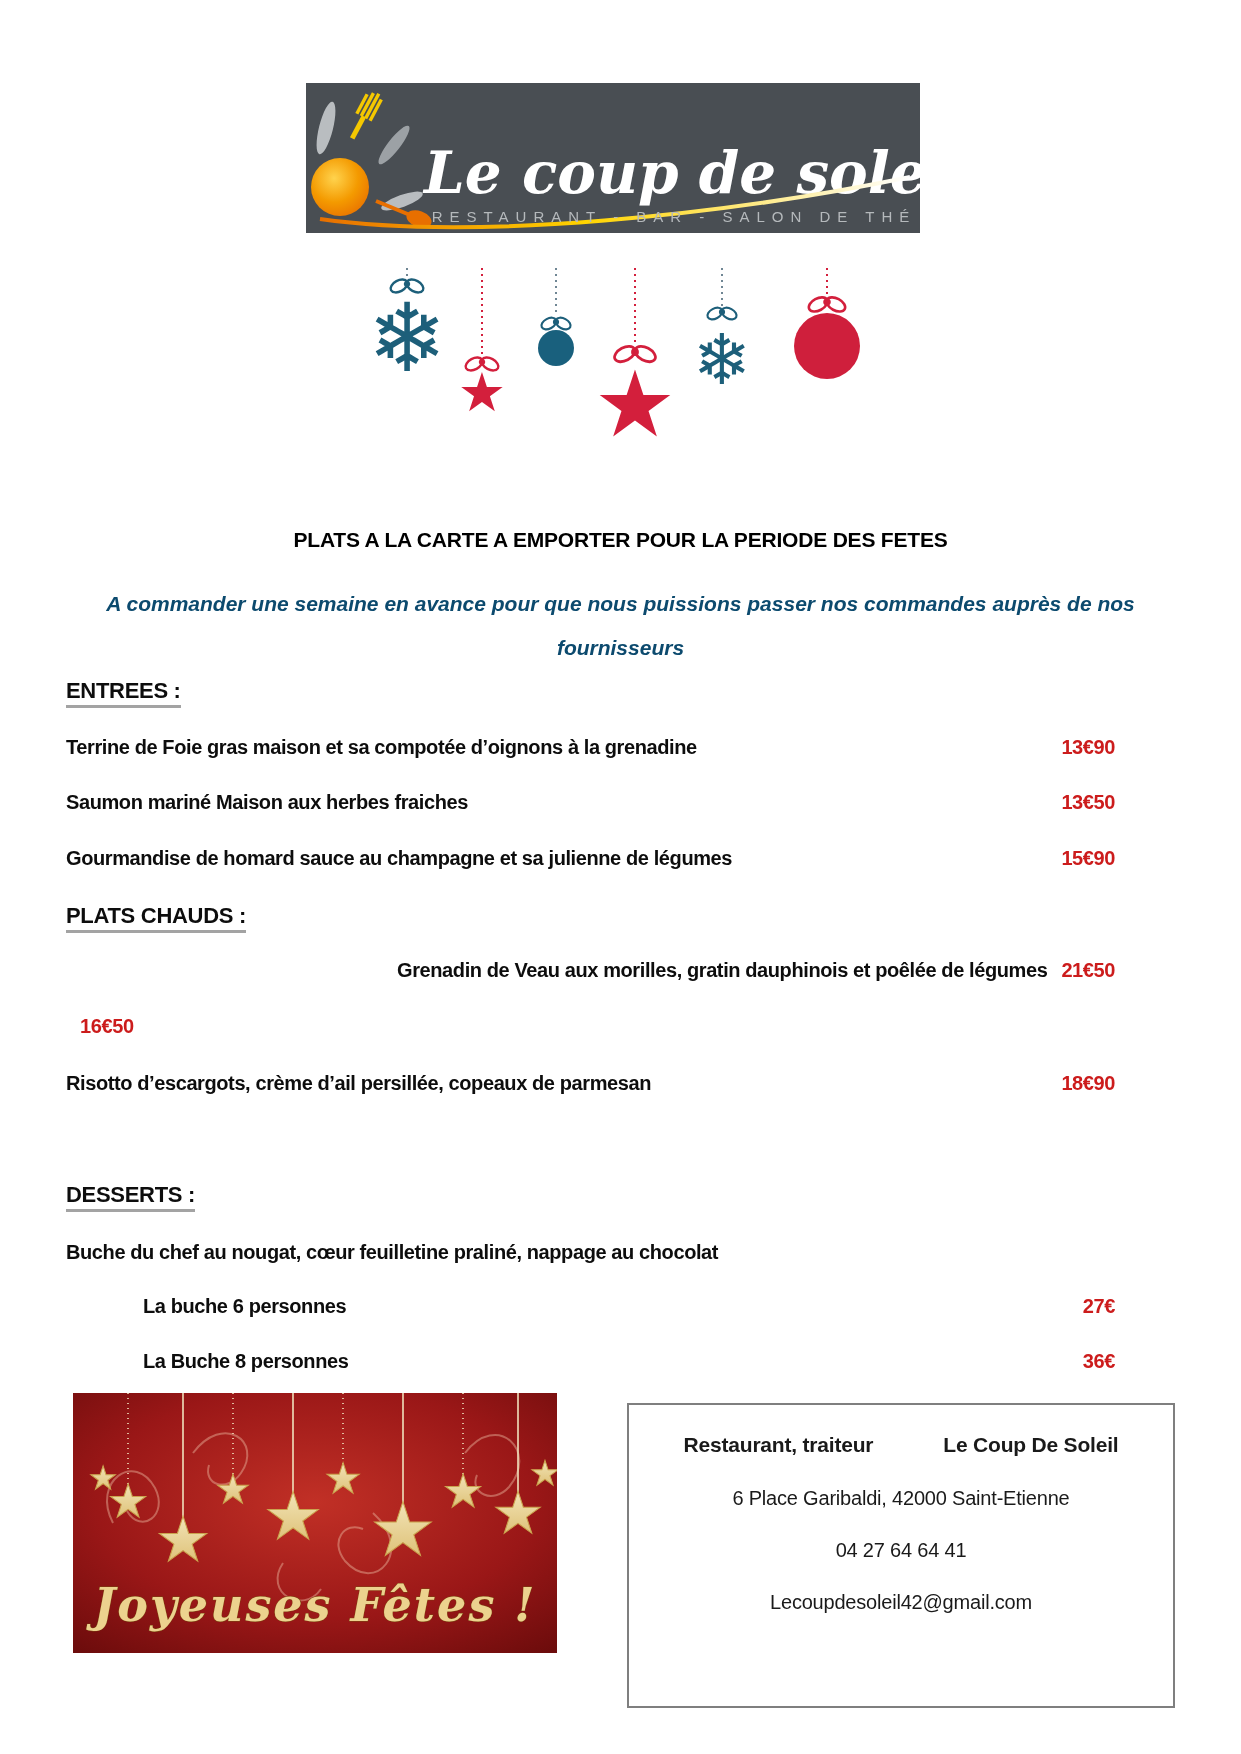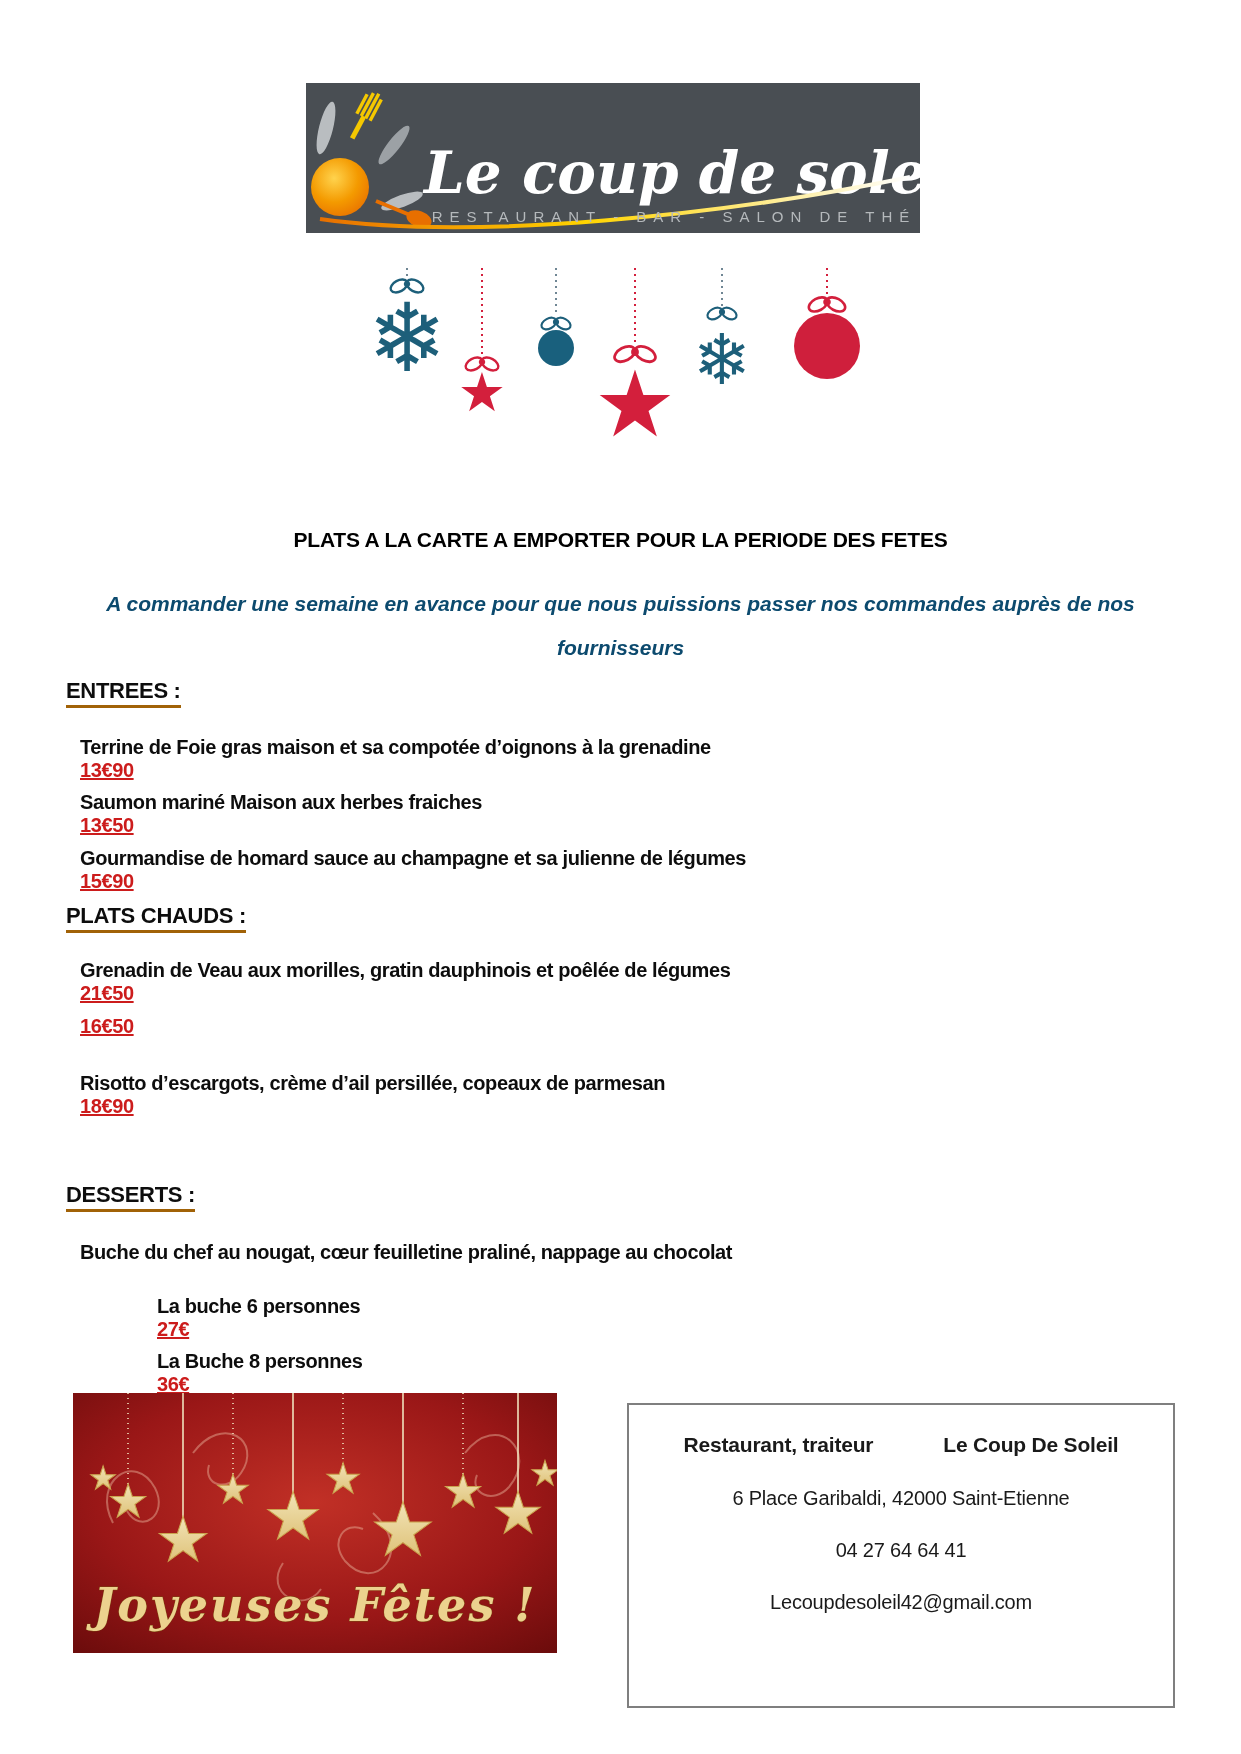--- a/index.html
+++ b/index.html
@@ -20,26 +20,26 @@
 
   
   .doc-title{position:absolute;top:528px;left:0;width:100%;text-align:center;
              font-size:21px;font-weight:bold;color:#000;letter-spacing:-0.2px;}
   .notice{position:absolute;top:582px;left:50px;width:1141px;text-align:center;
           font-size:21px;font-weight:bold;font-style:italic;color:#0c4a6e;
           line-height:44px;}
 
   
   .section-h{position:absolute;left:66px;font-size:22px;font-weight:bold;color:#0d0d0d;
-             letter-spacing:-0.3px;border-bottom:3px solid #a16207;padding-bottom:1px;}
+             letter-spacing:-0.3px;border-bottom:3px solid #a3a3a3;padding-bottom:1px;}
   .menu-row{position:absolute;left:66px;width:1049px;display:flex;
             justify-content:space-between;align-items:baseline;
-            font-size:20px;font-weight:bold;color:#0d0d0d;letter-spacing:-0.4px;flex-direction:column;}
+            font-size:20px;font-weight:bold;color:#0d0d0d;letter-spacing:-0.4px;}
   .menu-row .item-name{white-space:nowrap;}
-  .menu-row .item-price{color:#cc1c1c;margin-left:14px;text-decoration:underline;}
+  .menu-row .item-price{color:#cc1c1c;margin-left:14px;}
   .menu-row.sub{left:143px;width:972px;}
 
   
   .banner{position:absolute;left:73px;top:1393px;width:484px;height:260px;}
   .banner-text{font-family:"DejaVu Serif",serif;font-style:italic;font-weight:bold;
                font-size:46px;letter-spacing:2px;fill:#ecd28e;
                stroke:#7a4a10;stroke-width:0.8;paint-order:stroke;}
   .banner-star{font-family:"DejaVu Sans",sans-serif;}
 
   

